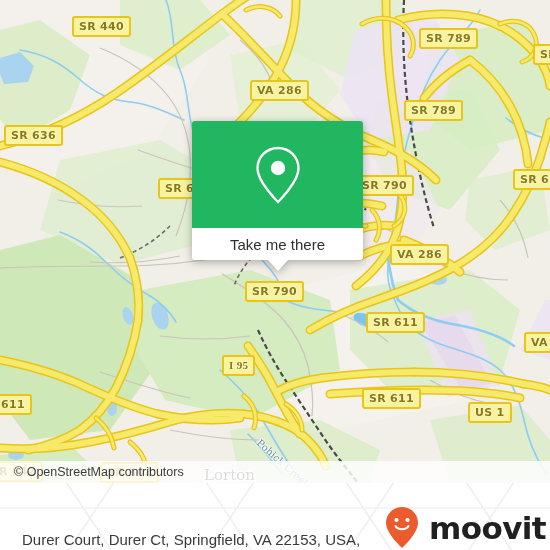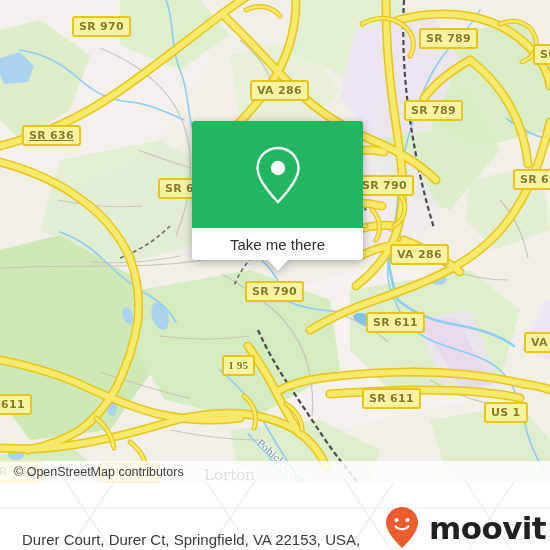--- a/index.html
+++ b/index.html
@@ -395,36 +395,36 @@
           <path d="M244,396 C254,404 258,416 254,428"></path>
           <path d="M286,404 C296,410 302,420 302,430"></path>
           <path d="M130,442 C140,450 146,460 146,470"></path>
           <path d="M96,418 C106,426 112,436 114,448"></path>
           <path d="M246,10 C258,4 272,6 280,16"></path>
         </g>
       </g>
     </svg>
 
     <div id="shield-layer">
-        <div class="shield" style="left: 72px; top: 16px;">SR 970</div>
-        <div class="shield" style="left: 22px; top: 125px; text-decoration: underline;">SR 636</div>
+        <div class="shield" style="left: 72px; top: 16px;">SR 440</div>
+        <div class="shield" style="left: 4px; top: 125px;">SR 636</div>
         <div class="shield" style="left: 158px; top: 178px;">SR 64</div>
         <div class="shield" style="left: 250px; top: 80px;">VA 286</div>
         <div class="shield" style="left: 419px; top: 28px;">SR 789</div>
         <div class="shield" style="left: 404px; top: 100px;">SR 789</div>
         <div class="shield" style="left: 533px; top: 44px;">SR</div>
         <div class="shield" style="left: 513px; top: 169px;">SR 611</div>
         <div class="shield" style="left: 355px; top: 175px;">SR 790</div>
         <div class="shield" style="left: 390px; top: 244px;">VA 286</div>
         <div class="shield" style="left: 245px; top: 281px;">SR 790</div>
         <div class="shield" style="left: 366px; top: 312px;">SR 611</div>
         <div class="shield" style="left: 524px; top: 332px;">VA 2</div>
         <div class="shield" style="left: 222px; top: 355px; font-family: Liberation Serif, serif;">I 95</div>
         <div class="shield" style="left: 362px; top: 388px;">SR 611</div>
-        <div class="shield" style="left: 484px; top: 402px;">US 1</div>
+        <div class="shield" style="left: 468px; top: 402px;">US 1</div>
         <div class="shield" style="left: -6px; top: 394px;">611</div>
         <div class="shield" style="left: 100px; top: 418px; margin-top: 44px;">SR 642</div>
         <div class="shield" style="left: -8px; top: 461px;">R 642</div>
       </div>
     <div id="place-layer">
         <div class="place-label" style="left: 204px; top: 422px; margin-top: 44px;">Lorton</div>
       </div>
     <div id="creek-layer">
         <div class="creek-label" style="left: 262px; top: 437px; transform: rotate(42deg); transform-origin: left top;">Pohick Creek</div>
       </div>

